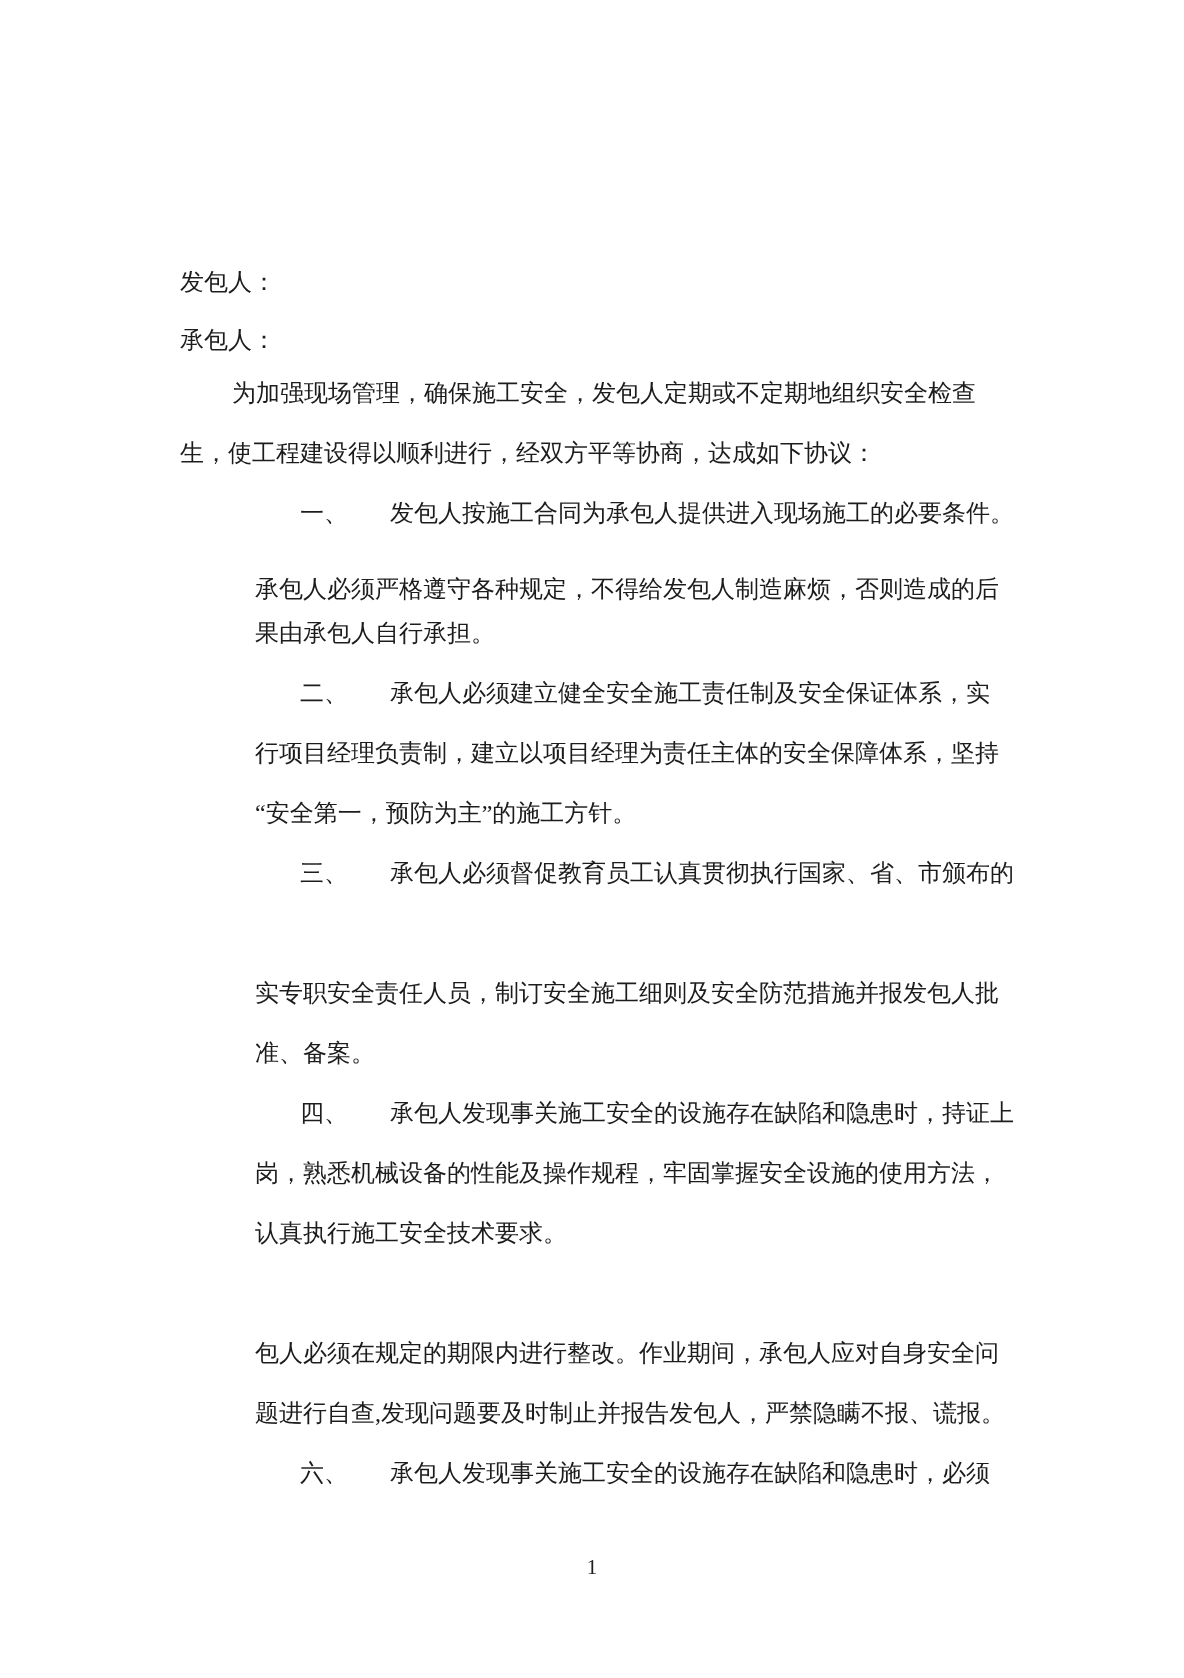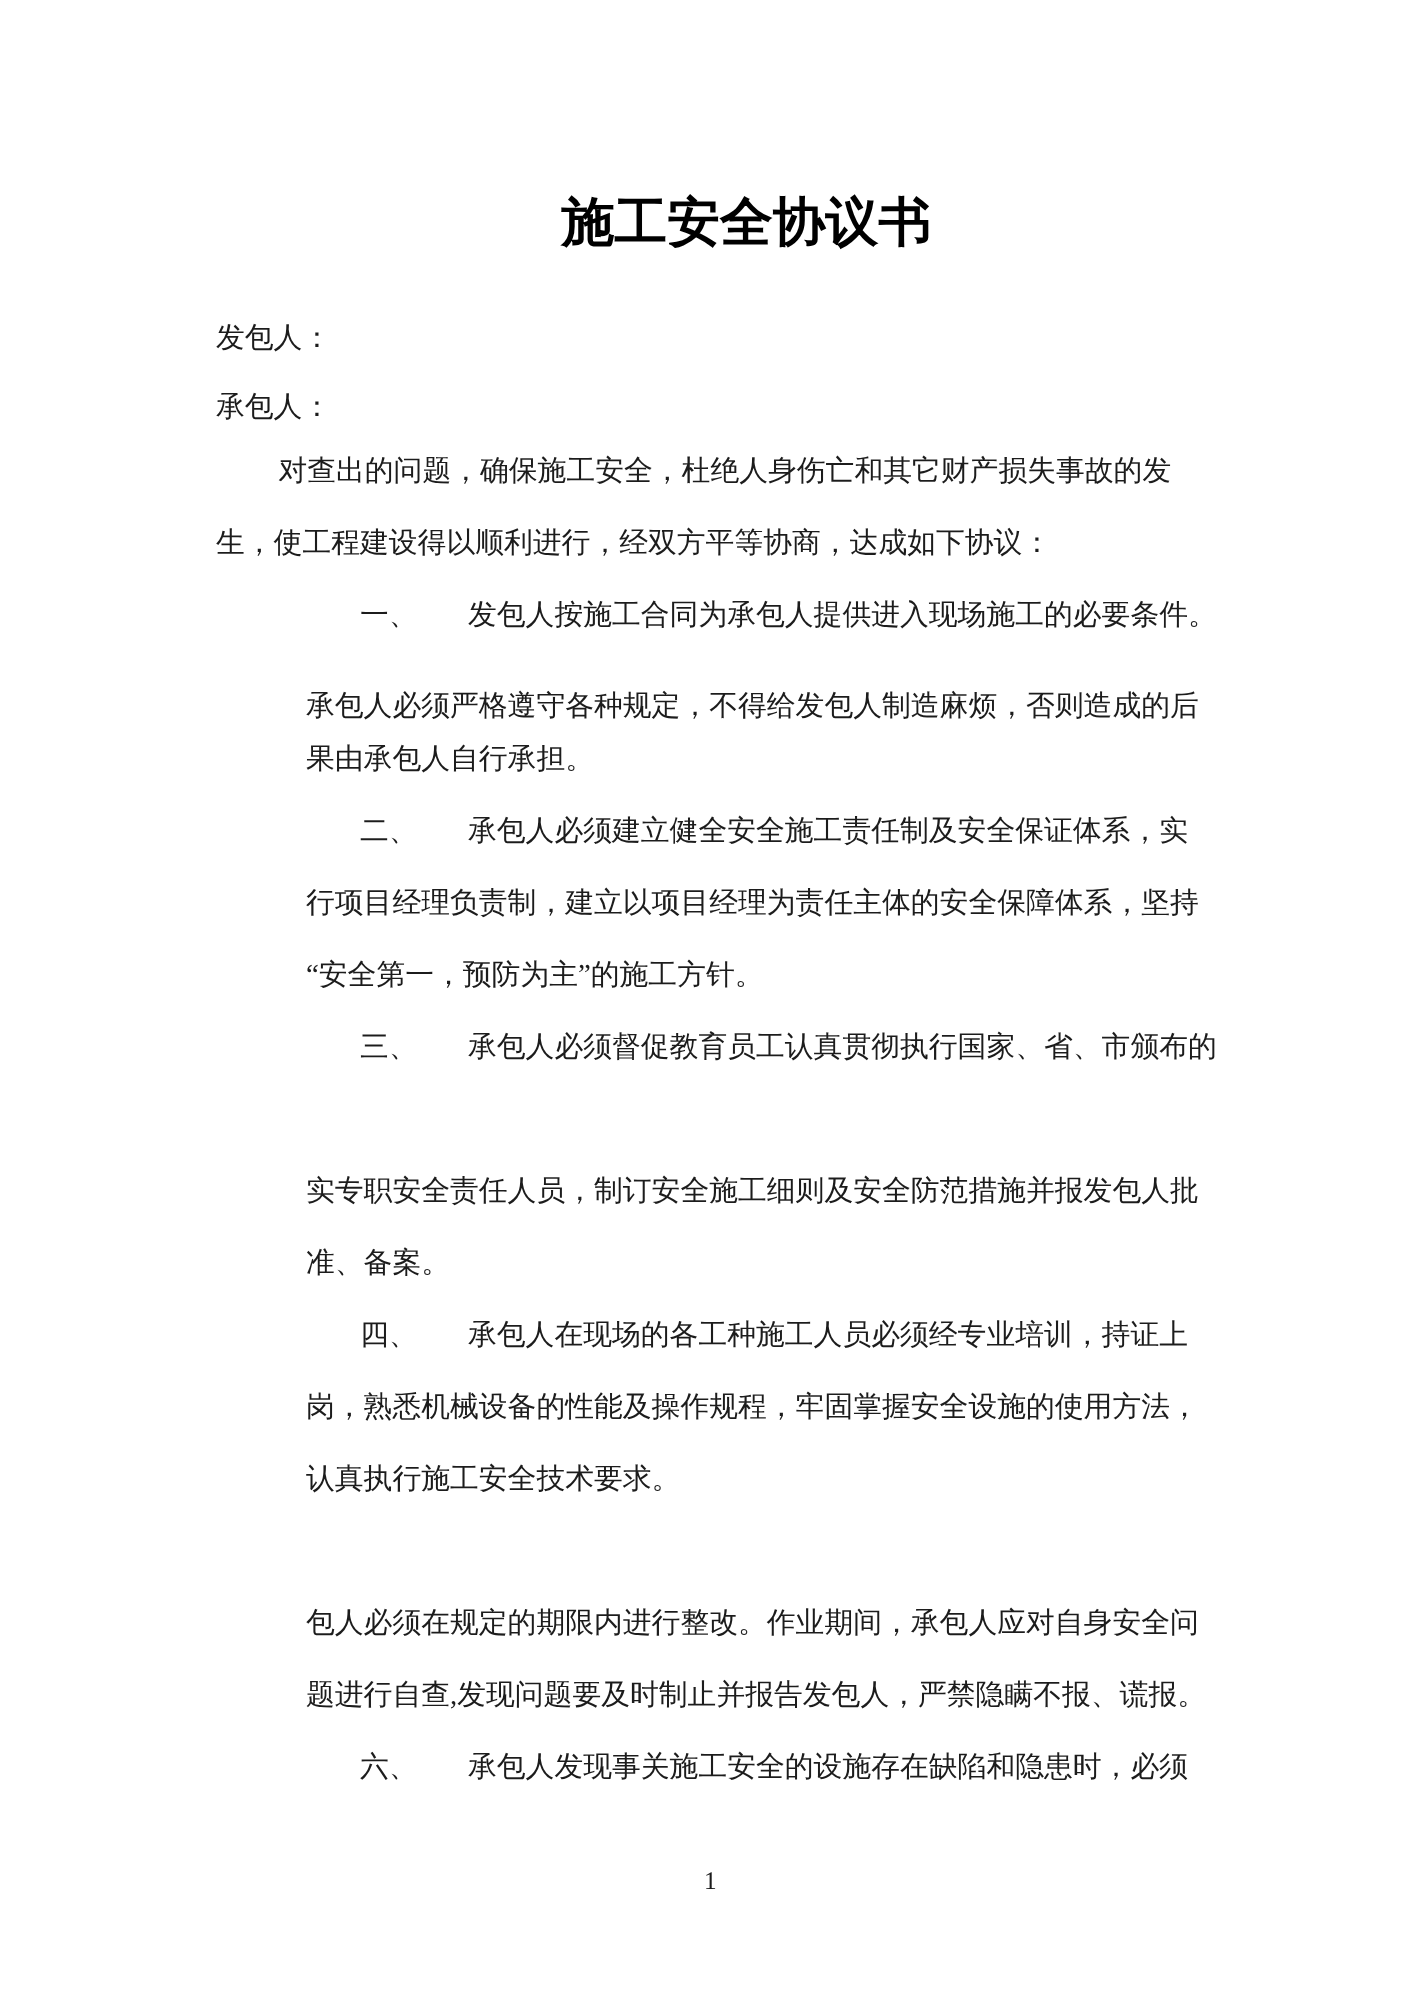--- a/index.html
+++ b/index.html
@@ -45,41 +45,40 @@
     text-align: center;
     font-size: 21px;
     line-height: 1;
   }
 </style>
 </head>
 <body>
 
 <div class="page">
 
-  <div class="doc-title">施工安全协议书</div>
 
   <div class="party" style="top:270px">发包人：</div>
   <div class="party" style="top:328px">承包人：</div>
 
-  <div class="line" style="top:381px;left:232px">对查出的问题，确保施工安全，杜绝人身伤亡和其它财产损失事故的发</div>
+  <div class="line" style="top:381px;left:232px">为加强现场管理，确保施工安全，发包人定期或不定期地组织安全检查</div>
   <div class="line" style="top:441px;left:180px">生，使工程建设得以顺利进行，经双方平等协商，达成如下协议：</div>
 
   <div class="line" style="top:501px;left:300px"><span class="num">一、</span><span>发包人按施工合同为承包人提供进入现场施工的必要条件。</span></div>
   <div class="line" style="top:577px;left:255px">承包人必须严格遵守各种规定，不得给发包人制造麻烦，否则造成的后</div>
   <div class="line" style="top:621px;left:255px">果由承包人自行承担。</div>
 
   <div class="line" style="top:681px;left:300px"><span class="num">二、</span><span>承包人必须建立健全安全施工责任制及安全保证体系，实</span></div>
   <div class="line" style="top:741px;left:255px">行项目经理负责制，建立以项目经理为责任主体的安全保障体系，坚持</div>
   <div class="line" style="top:801px;left:255px">“安全第一，预防为主”的施工方针。</div>
 
   <div class="line" style="top:861px;left:300px"><span class="num">三、</span><span>承包人必须督促教育员工认真贯彻执行国家、省、市颁布的</span></div>
   <div class="line" style="top:981px;left:255px">实专职安全责任人员，制订安全施工细则及安全防范措施并报发包人批</div>
   <div class="line" style="top:1041px;left:255px">准、备案。</div>
 
-  <div class="line" style="top:1101px;left:300px"><span class="num">四、</span><span>承包人在现场的各工种施工人员必须经专业培训，持证上</span></div>
+  <div class="line" style="top:1101px;left:300px"><span class="num">四、</span><span>承包人发现事关施工安全的设施存在缺陷和隐患时，持证上</span></div>
   <div class="line" style="top:1161px;left:255px">岗，熟悉机械设备的性能及操作规程，牢固掌握安全设施的使用方法，</div>
   <div class="line" style="top:1221px;left:255px">认真执行施工安全技术要求。</div>
 
   <div class="line" style="top:1341px;left:255px">包人必须在规定的期限内进行整改。作业期间，承包人应对自身安全问</div>
   <div class="line" style="top:1401px;left:255px">题进行自查,发现问题要及时制止并报告发包人，严禁隐瞒不报、谎报。</div>
 
   <div class="line" style="top:1461px;left:300px"><span class="num">六、</span><span>承包人发现事关施工安全的设施存在缺陷和隐患时，必须</span></div>
 
   <div class="pagenum">1</div>
 

